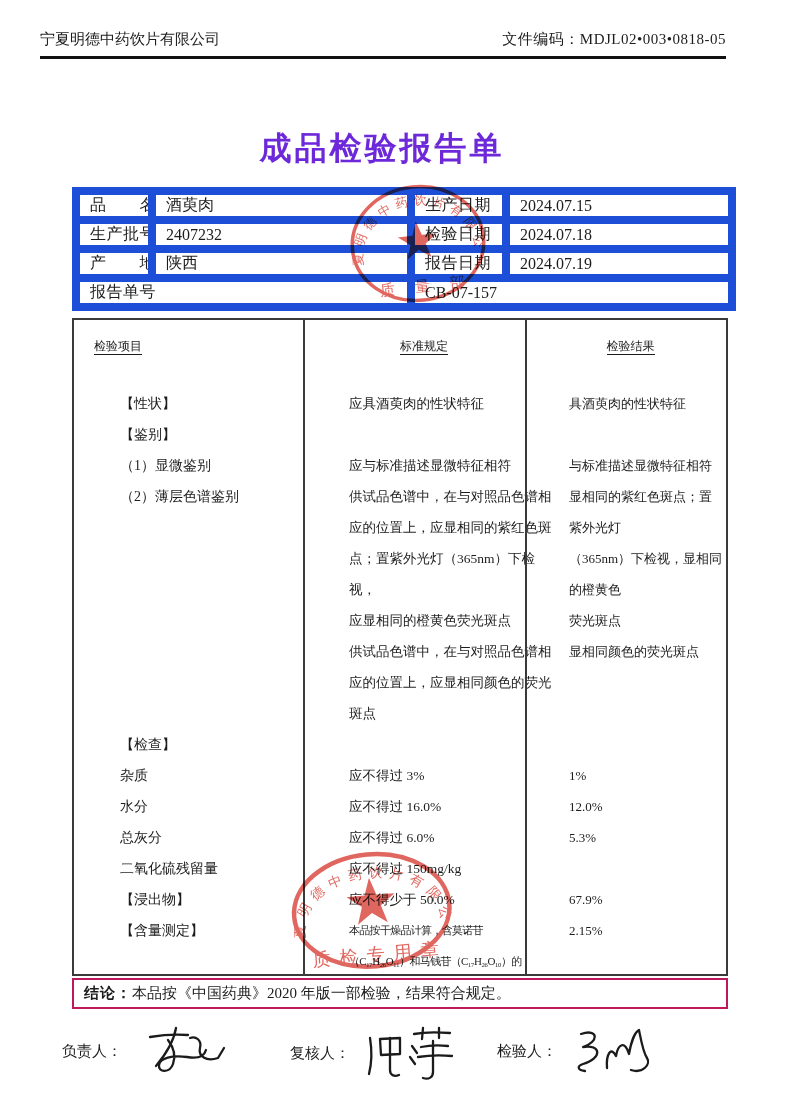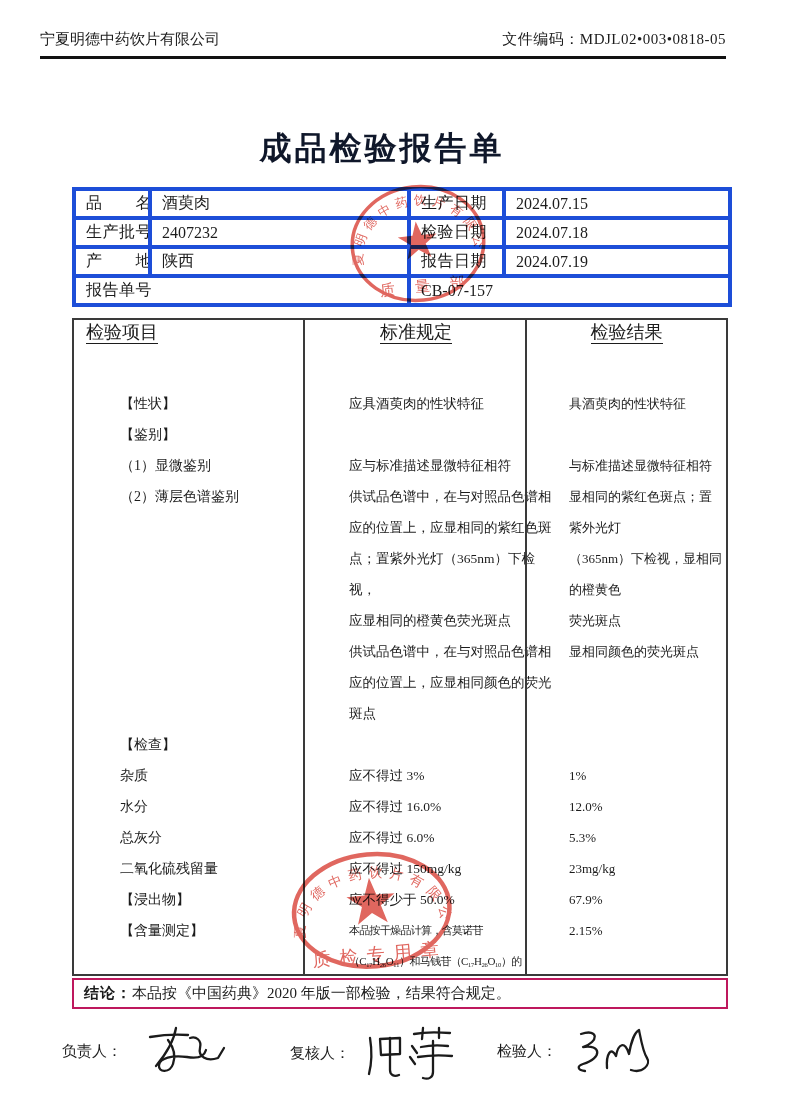--- a/index.html
+++ b/index.html
@@ -14,41 +14,41 @@
     position:absolute; left:40px; right:38px; top:30px;
     display:flex; justify-content:space-between; align-items:flex-end;
     border-bottom:3px solid #111; padding-bottom:7px;
     font-size:15px;
   }
   .hdr .code { letter-spacing:0.5px; }
   
   .title {
     position:absolute; left:0; right:0; top:127px; text-align:center;
     font-family:Liberation Mono, monospace;
-    font-size:32px; font-weight:bold; letter-spacing:3px; color:#0f172a;
+    font-size:32px; font-weight:bold; letter-spacing:3px; color:#6d28d9;
   }
   
   table.info {
     position:absolute; left:72px; top:187px; width:656px;
     border-collapse:collapse; table-layout:fixed; font-size:16px;
   }
   table.info td {
-    border:4px solid #1d4ed8; height:29px; padding:0 0 0 10px;
+    border:8px solid #1d4ed8; height:29px; padding:0 0 0 10px;
     white-space:nowrap; overflow:hidden;font-family:Liberation Serif, serif;
   }
   table.info td.lbl { letter-spacing:0.5px; }
   
   .rtable {
     position:absolute; left:72px; top:318px; width:656px; height:658px;
     border:2px solid #3a3a3a; overflow:hidden;
   }
   .vline { position:absolute; top:0; bottom:0; width:2px; background:#3a3a3a; }
   .vline.v1 { left:229px; }
   .vline.v2 { left:451px; }
-  .rt-header { display:flex; height:37px; font-size:18px; }
+  .rt-header { display:flex; height:37px; align-items:flex-end; font-size:12px;padding-left:8px; }
   .rt-header .h { padding-bottom:2px; }
   .rt-header .h1 { flex:0 0 231px; padding-left:12px; }
   .rt-header .h2 { flex:0 0 222px; text-align:center; }
   .rt-header .h3 { flex:1; text-align:center; }
   .rt-header span { border-bottom:1px solid #1c1c1c; padding-bottom:1px; }
   .rt-row { display:flex; min-height:31px;margin-left:34px; }
   .rt-row.spacer { height:31px; }
   .rt-row .c { line-height:31px; white-space:pre-line; }
   .rt-row .c1 { flex:0 0 231px; padding-left:12px; font-size:14px; }
   .rt-row .c2 { flex:0 0 222px; padding:0 8px 0 10px; font-size:13.5px; }
@@ -186,21 +186,20 @@
 
         <div class="rt-row">
           <div class="c c1">总灰分</div>
           <div class="c c2">应不得过 6.0%</div>
           <div class="c c3">5.3%</div>
         </div>
 
         <div class="rt-row">
           <div class="c c1">二氧化硫残留量</div>
           <div class="c c2">应不得过 150mg/kg</div>
-          <div class="c c3">23mg/kg</div>
         </div>
 
         <div class="rt-row">
           <div class="c c1">【浸出物】</div>
           <div class="c c2">应不得少于 50.0%</div>
           <div class="c c3">67.9%</div>
         </div>
 
         <div class="rt-row">
           <div class="c c1">【含量测定】</div>

